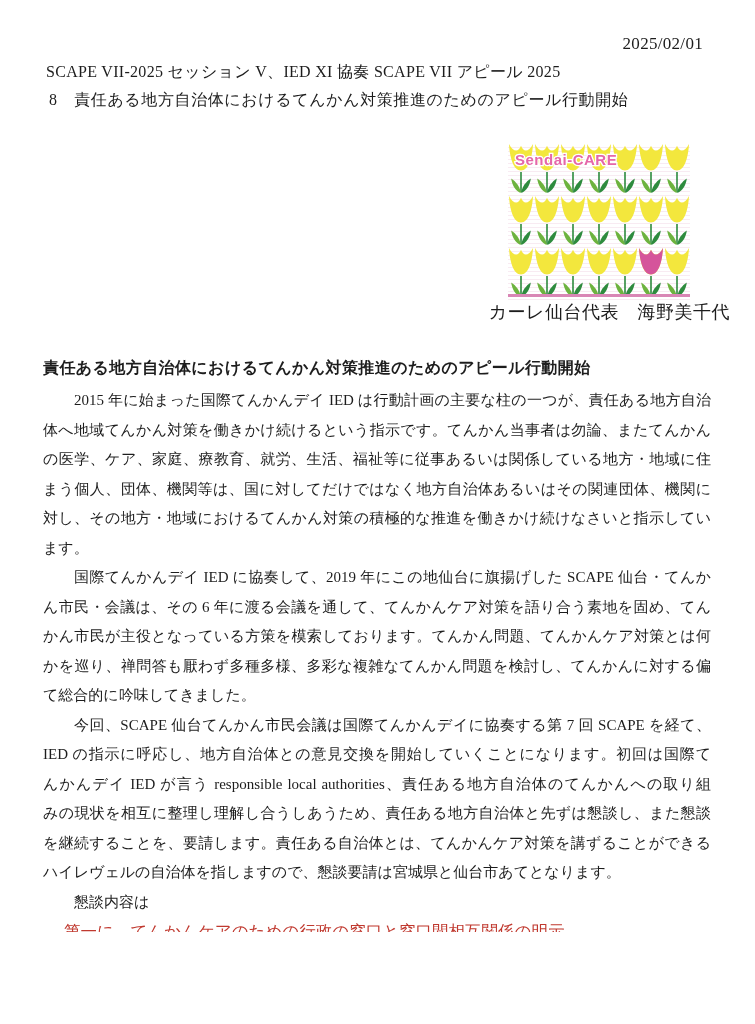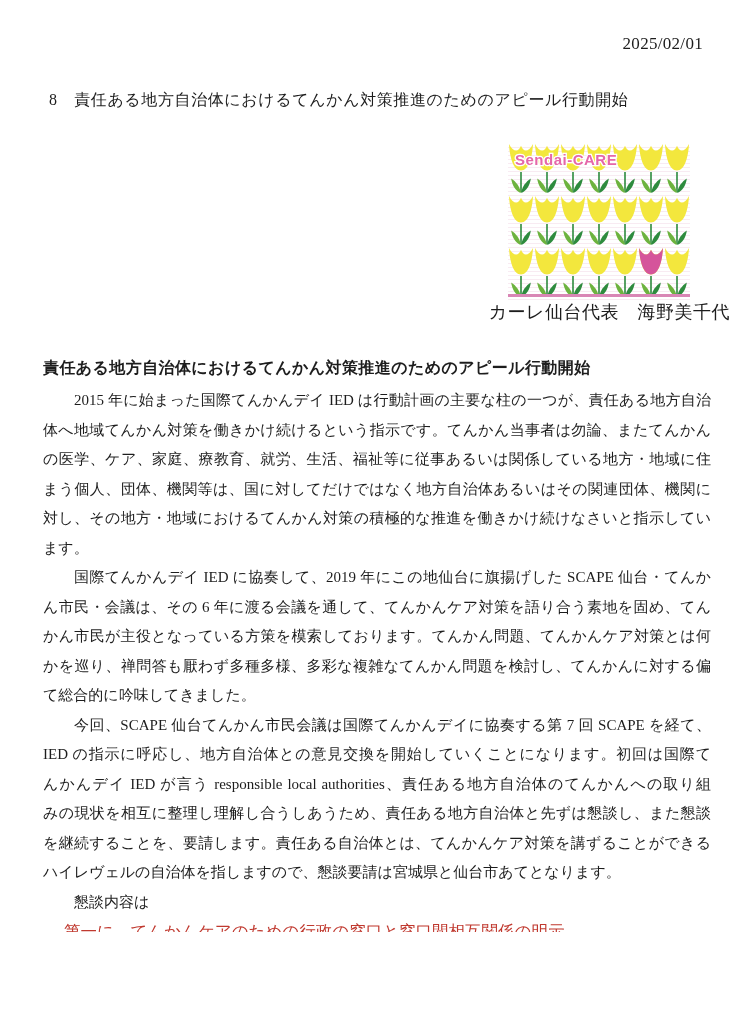--- a/index.html
+++ b/index.html
@@ -39,20 +39,21 @@
     font-size:16.5px;color:var(--red-accent);
   }
 </style>
 </head>
 <body>
 
 <div class="page">
 
   <div class="date">2025/02/01</div>
 
+  <div class="hdr1">SCAPE VII-2025 セッション V、IED XI 協奏 SCAPE VII アピール 2025</div>
   <div class="hdr2">8　責任ある地方自治体におけるてんかん対策推進のためのアピール行動開始</div>
 
   <div class="logo">
     <svg viewBox="0 0 182 158" aria-hidden="true">
       <defs>
         <path id="cup" d="M1 0 C1.8 14 5.5 26.5 13 26.5 C20.5 26.5 24.2 14 25 0 C20.5 8.5 15.5 8.5 13 1.8 C10.5 8.5 5.5 8.5 1 0 Z"></path>
         <g id="leaves">
           <rect x="12.2" y="0" width="1.6" height="20" style="fill:var(--leaf-dark)"></rect>
           <path d="M12.6 21 C7.5 18.5 4 13.5 3.2 6.5 C8 9.5 11.5 14.5 12.8 20 Z" style="fill:var(--leaf-light)"></path>
           <path d="M13.4 21 C18.5 18.5 22 13.5 22.8 6.5 C18 9.5 14.5 14.5 13.2 20 Z" style="fill:var(--leaf-dark)"></path>

